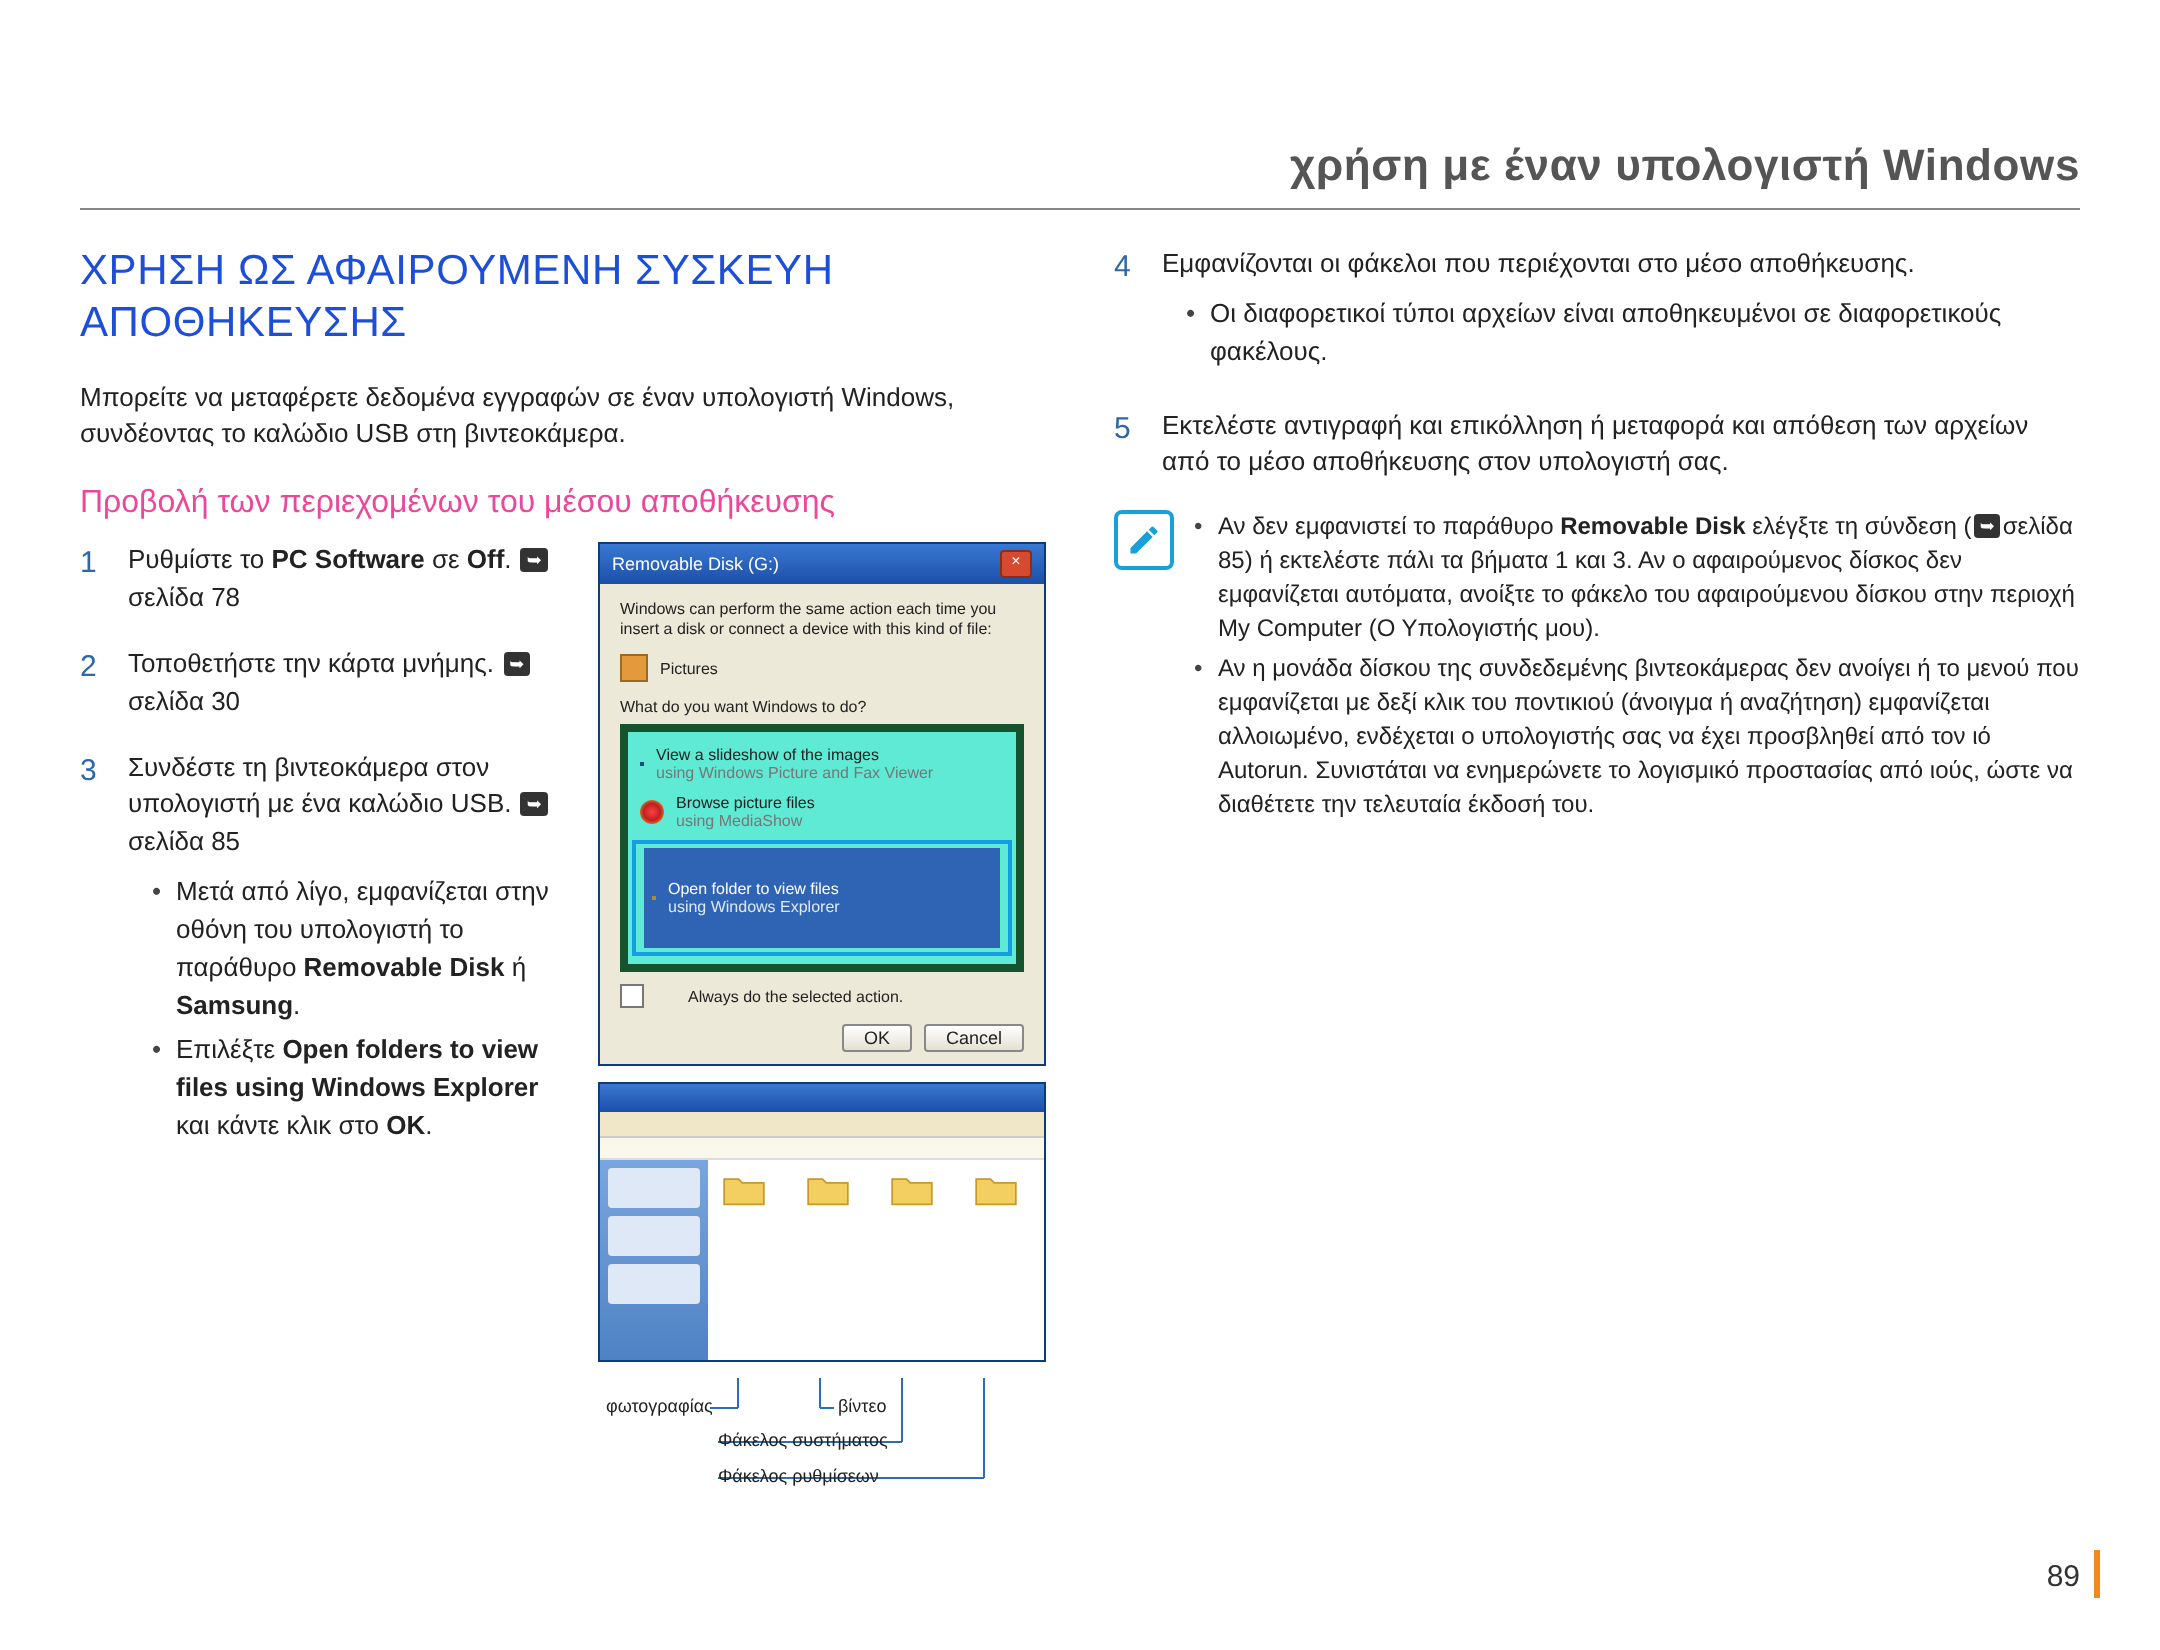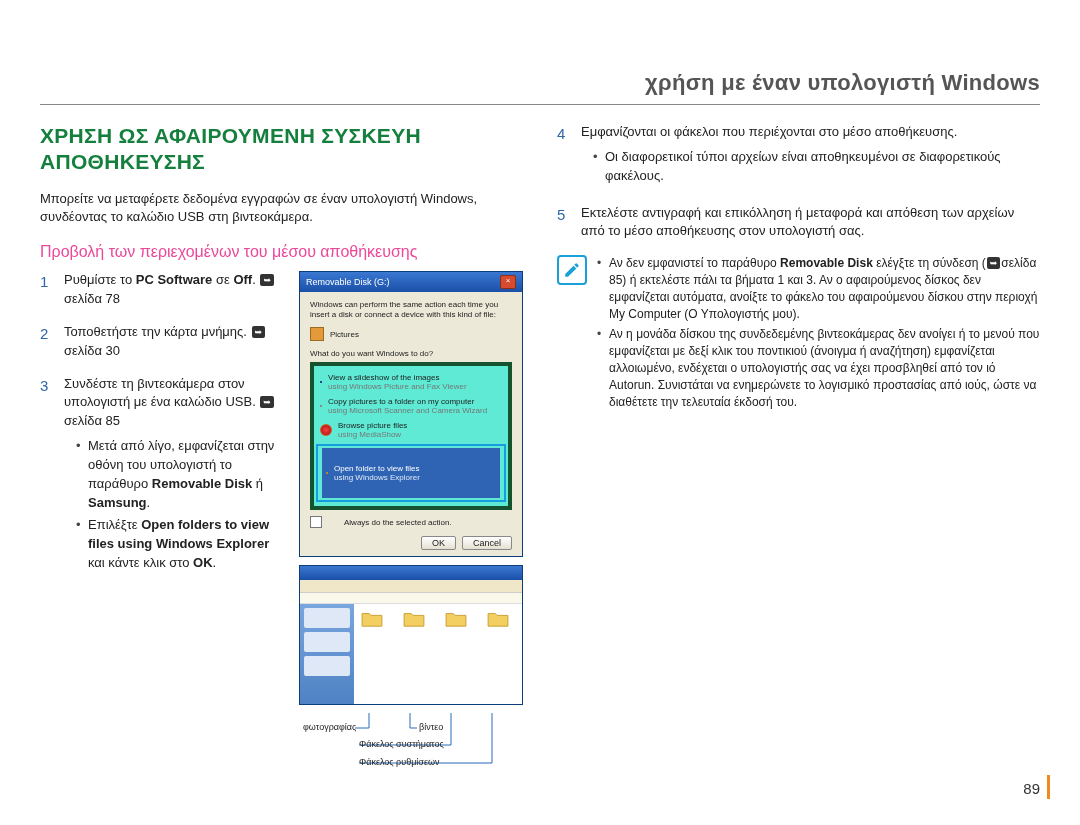--- a/index.html
+++ b/index.html
@@ -32,23 +32,23 @@
   .columns {
     display: flex;
     gap: 34px;
     margin-top: 18px;
   }
   .col {
     flex: 1 1 50%;
     min-width: 0;
   }
   .section-title {
-    color: #15803d;
+    color: #1d4ed8;
     font-size: 21px;
-    font-weight: 700;
+    font-weight: 400;
     letter-spacing: 0.3px;
     line-height: 1.25;
   }
   .body-text {
     font-size: 13px;
     line-height: 1.45;
     margin-top: 14px;
   }
   .subhead {
     font-size: 16px;
@@ -382,27 +382,20 @@
                 <span>Pictures</span>
               </div>
               <div class="dialog-subtext">What do you want Windows to do?</div>
 
               <div class="option-box">
                 <div class="opt">
                   <span class="icon-sq blue"></span>
                   <span>
                     <span>View a slideshow of the images</span><br>
                     <span style="color:#777;">using Windows Picture and Fax Viewer</span>
-                  </span>
-                </div>
-                <div class="opt">
-                  <span class="icon-sq gray"></span>
-                  <span>
-                    <span>Copy pictures to a folder on my computer</span><br>
-                    <span style="color:#777;">using Microsoft Scanner and Camera Wizard</span>
                   </span>
                 </div>
                 <div class="opt">
                   <span class="icon-sq round"></span>
                   <span>
                     <span>Browse picture files</span><br>
                     <span style="color:#777;">using MediaShow</span>
                   </span>
                 </div>
                 <div class="opt-highlight">

